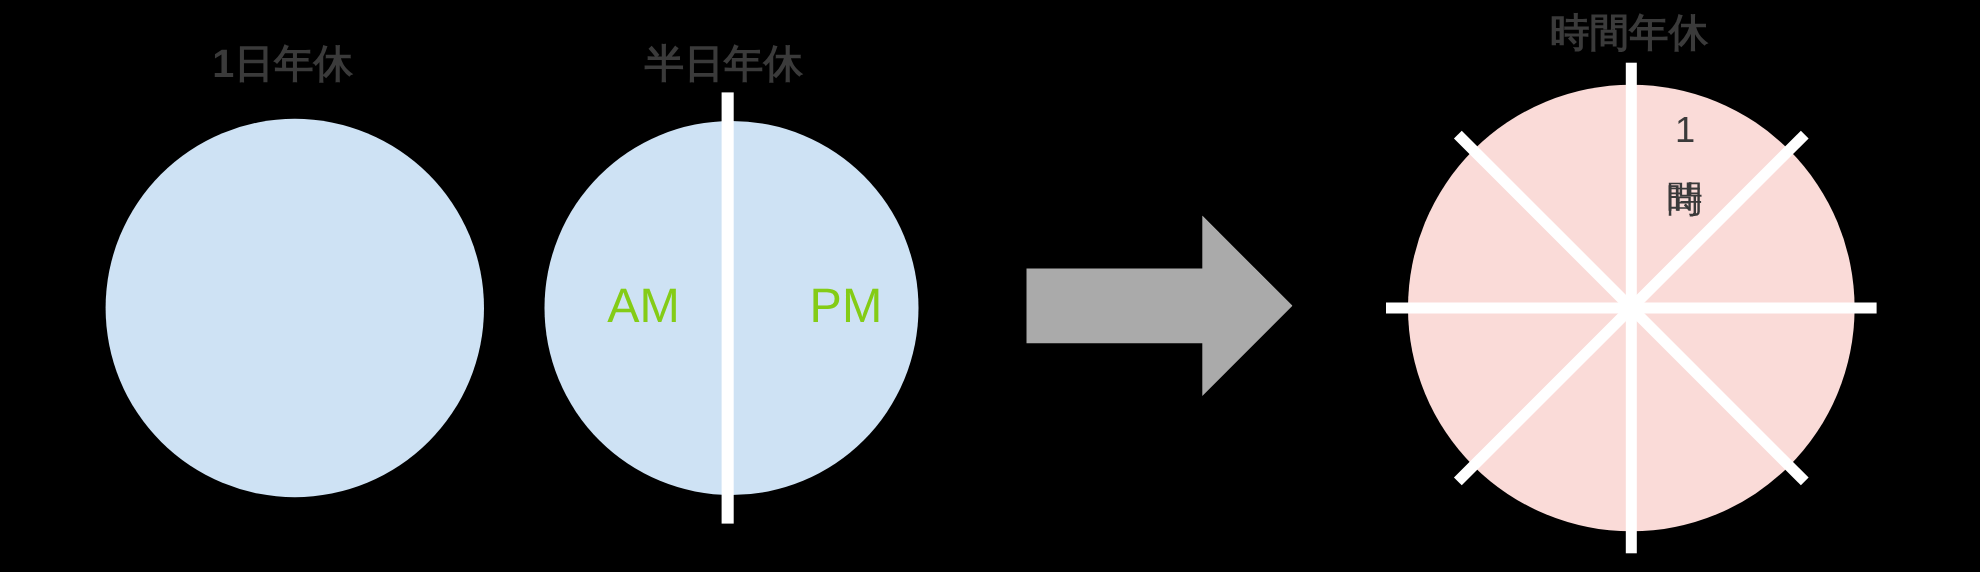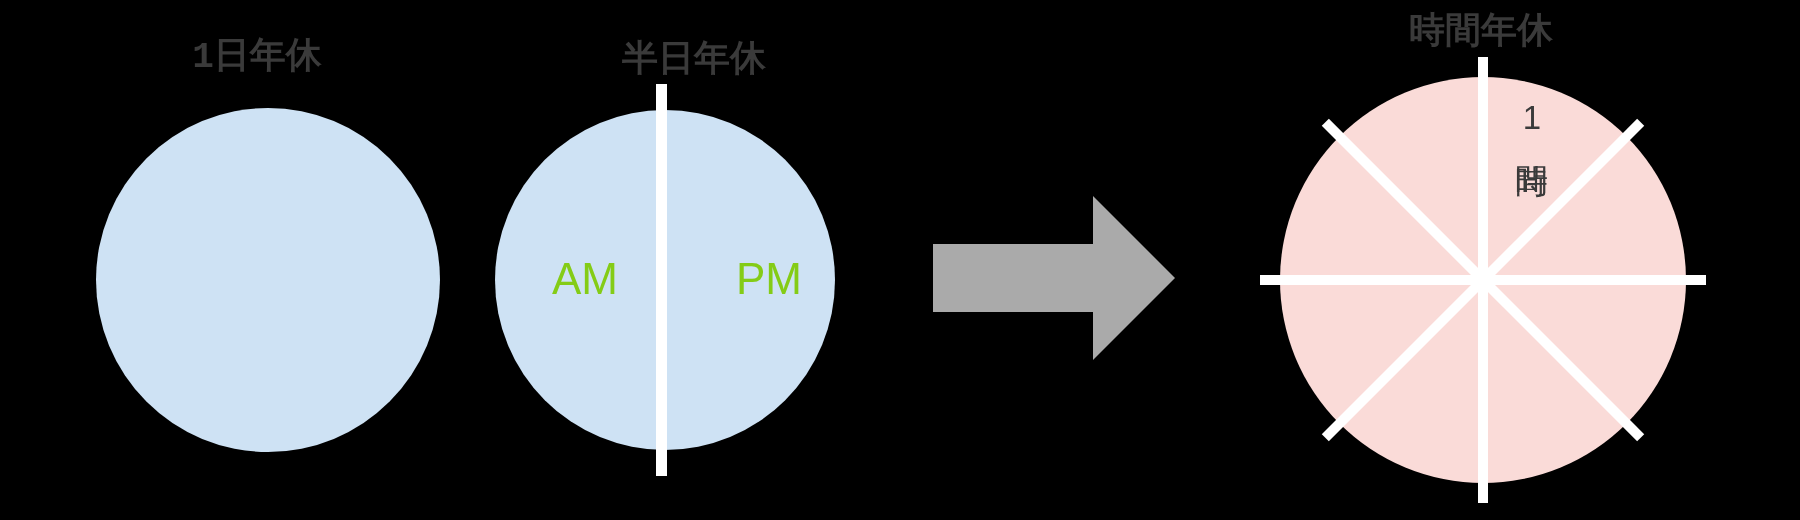--- a/index.html
+++ b/index.html
@@ -53,24 +53,24 @@
     text-orientation: upright;
     letter-spacing: 2px;
     white-space: nowrap;
   }
 </style>
 </head>
 <body>
 
 <div>
 
-  <div class="title" style="left:257px; top:40px;font-family:Liberation Mono, monospace;">1日年休</div>
+  <div class="title" style="left:257px; top:40px;">1日年休</div>
   <div class="circle blue-circle" style="left:96px; top:108px; width:344px; height:344px;"></div>
 
-  <div class="title" style="left:658px; top:40px;margin-left:36px;">半日年休</div>
+  <div class="title" style="left:658px; top:40px;">半日年休</div>
   <div class="circle blue-circle" style="left:495px; top:110px; width:340px; height:340px;"></div>
   <div class="divider-line"></div>
   <div class="half-label" style="left:585px; top:279px;">AM</div>
   <div class="half-label" style="left:769px; top:279px;">PM</div>
 
   <svg class="abs" style="left:933px; top:196px;" width="242" height="164" viewBox="0 0 242 164">
     <polygon points="0,48 160,48 160,0 242,82 160,164 160,116 0,116" fill="#AAAAAA"></polygon>
   </svg>
 
   <div class="title" style="left:1481px; top:12px;">時間年休</div>

